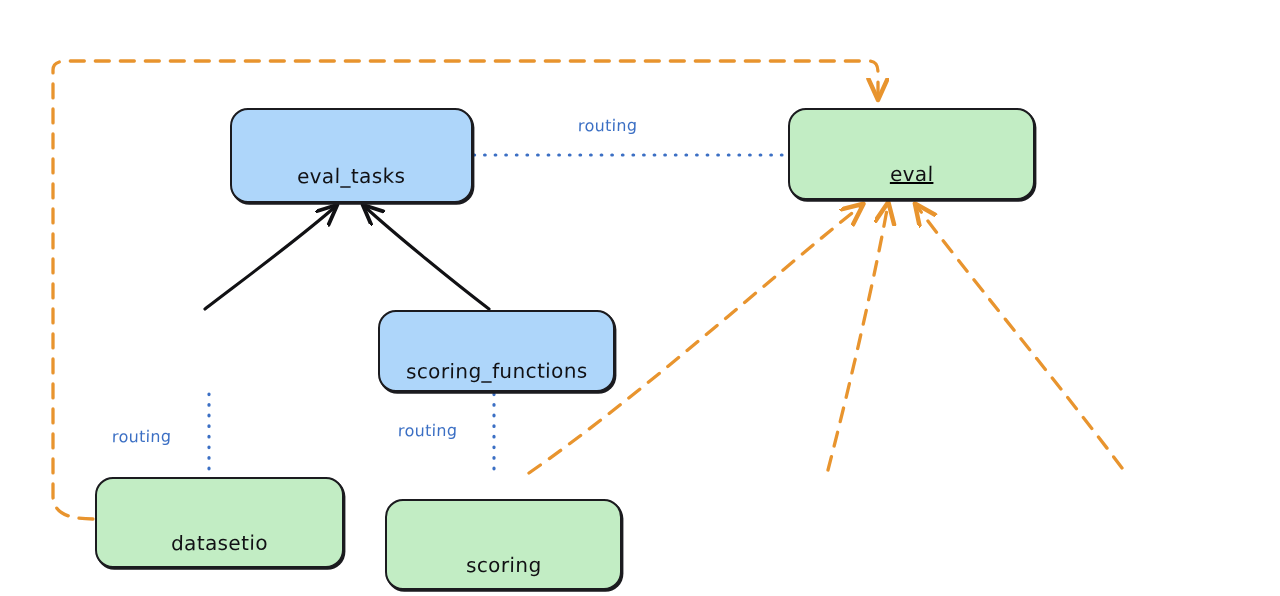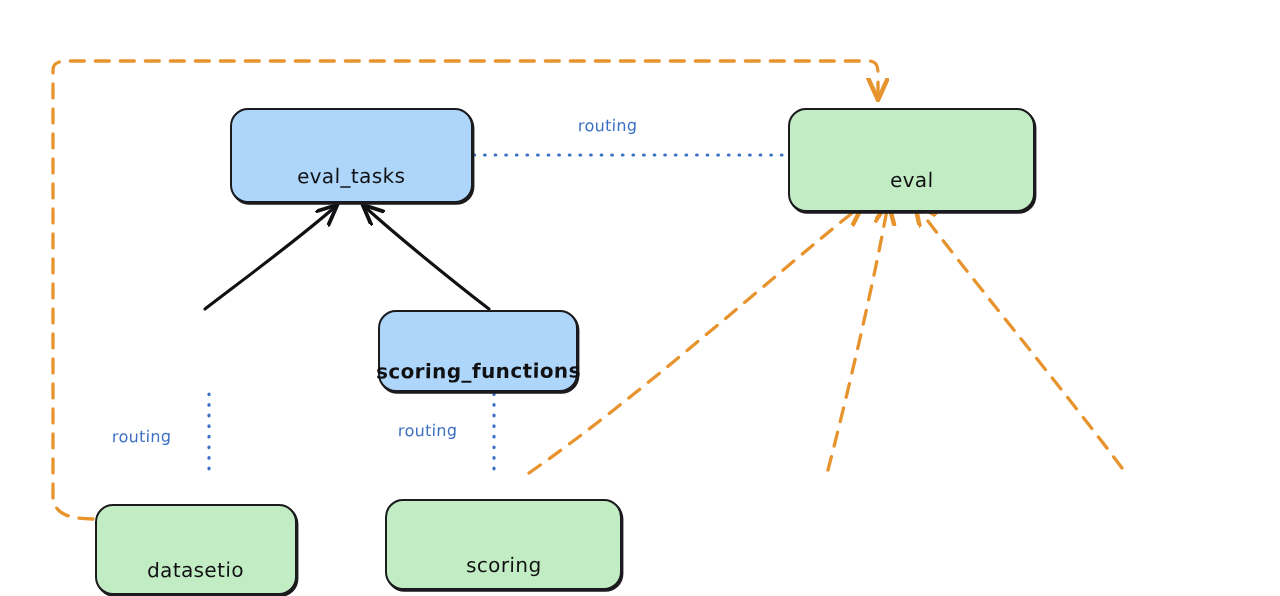--- a/index.html
+++ b/index.html
@@ -102,30 +102,30 @@
     </g>
     <g>
       <path d="M1122,468 C 1060,385 960,265 916,205" fill="none" stroke="#e8942e" stroke-width="3.3" stroke-linecap="round" stroke-dasharray="14 11" marker-end="url(#arrow-orange)"></path>
     </g>
   </svg>
 
   <div class="node blue" style="left:230px; top:108px; width:243px; height:95px;">
     <span class="node-label">eval_tasks</span>
   </div>
 
-  <div class="node green" style="left:788px; top:108px; width:247px; height:104px;">
+  <div class="node green" style="left:788px; top:108px; width:247px; height:92px;text-decoration:underline;">
     <span class="node-label">eval</span>
   </div>
 
 
-  <div class="node blue" style="left:378px; top:310px; width:200px; height:82px;font-weight:bold;">
+  <div class="node blue" style="left:378px; top:310px; width:237px; height:82px;">
     <span class="node-label">scoring_functions</span>
   </div>
 
-  <div class="node green" style="left:95px; top:504px; width:202px; height:91px;">
+  <div class="node green" style="left:95px; top:477px; width:249px; height:91px;">
     <span class="node-label">datasetio</span>
   </div>
 
   <div class="node green" style="left:385px; top:499px; width:237px; height:91px;">
     <span class="node-label">scoring</span>
   </div>
 
 
 
   <div class="edge-label" style="left:578px; top:116px;">routing</div>

